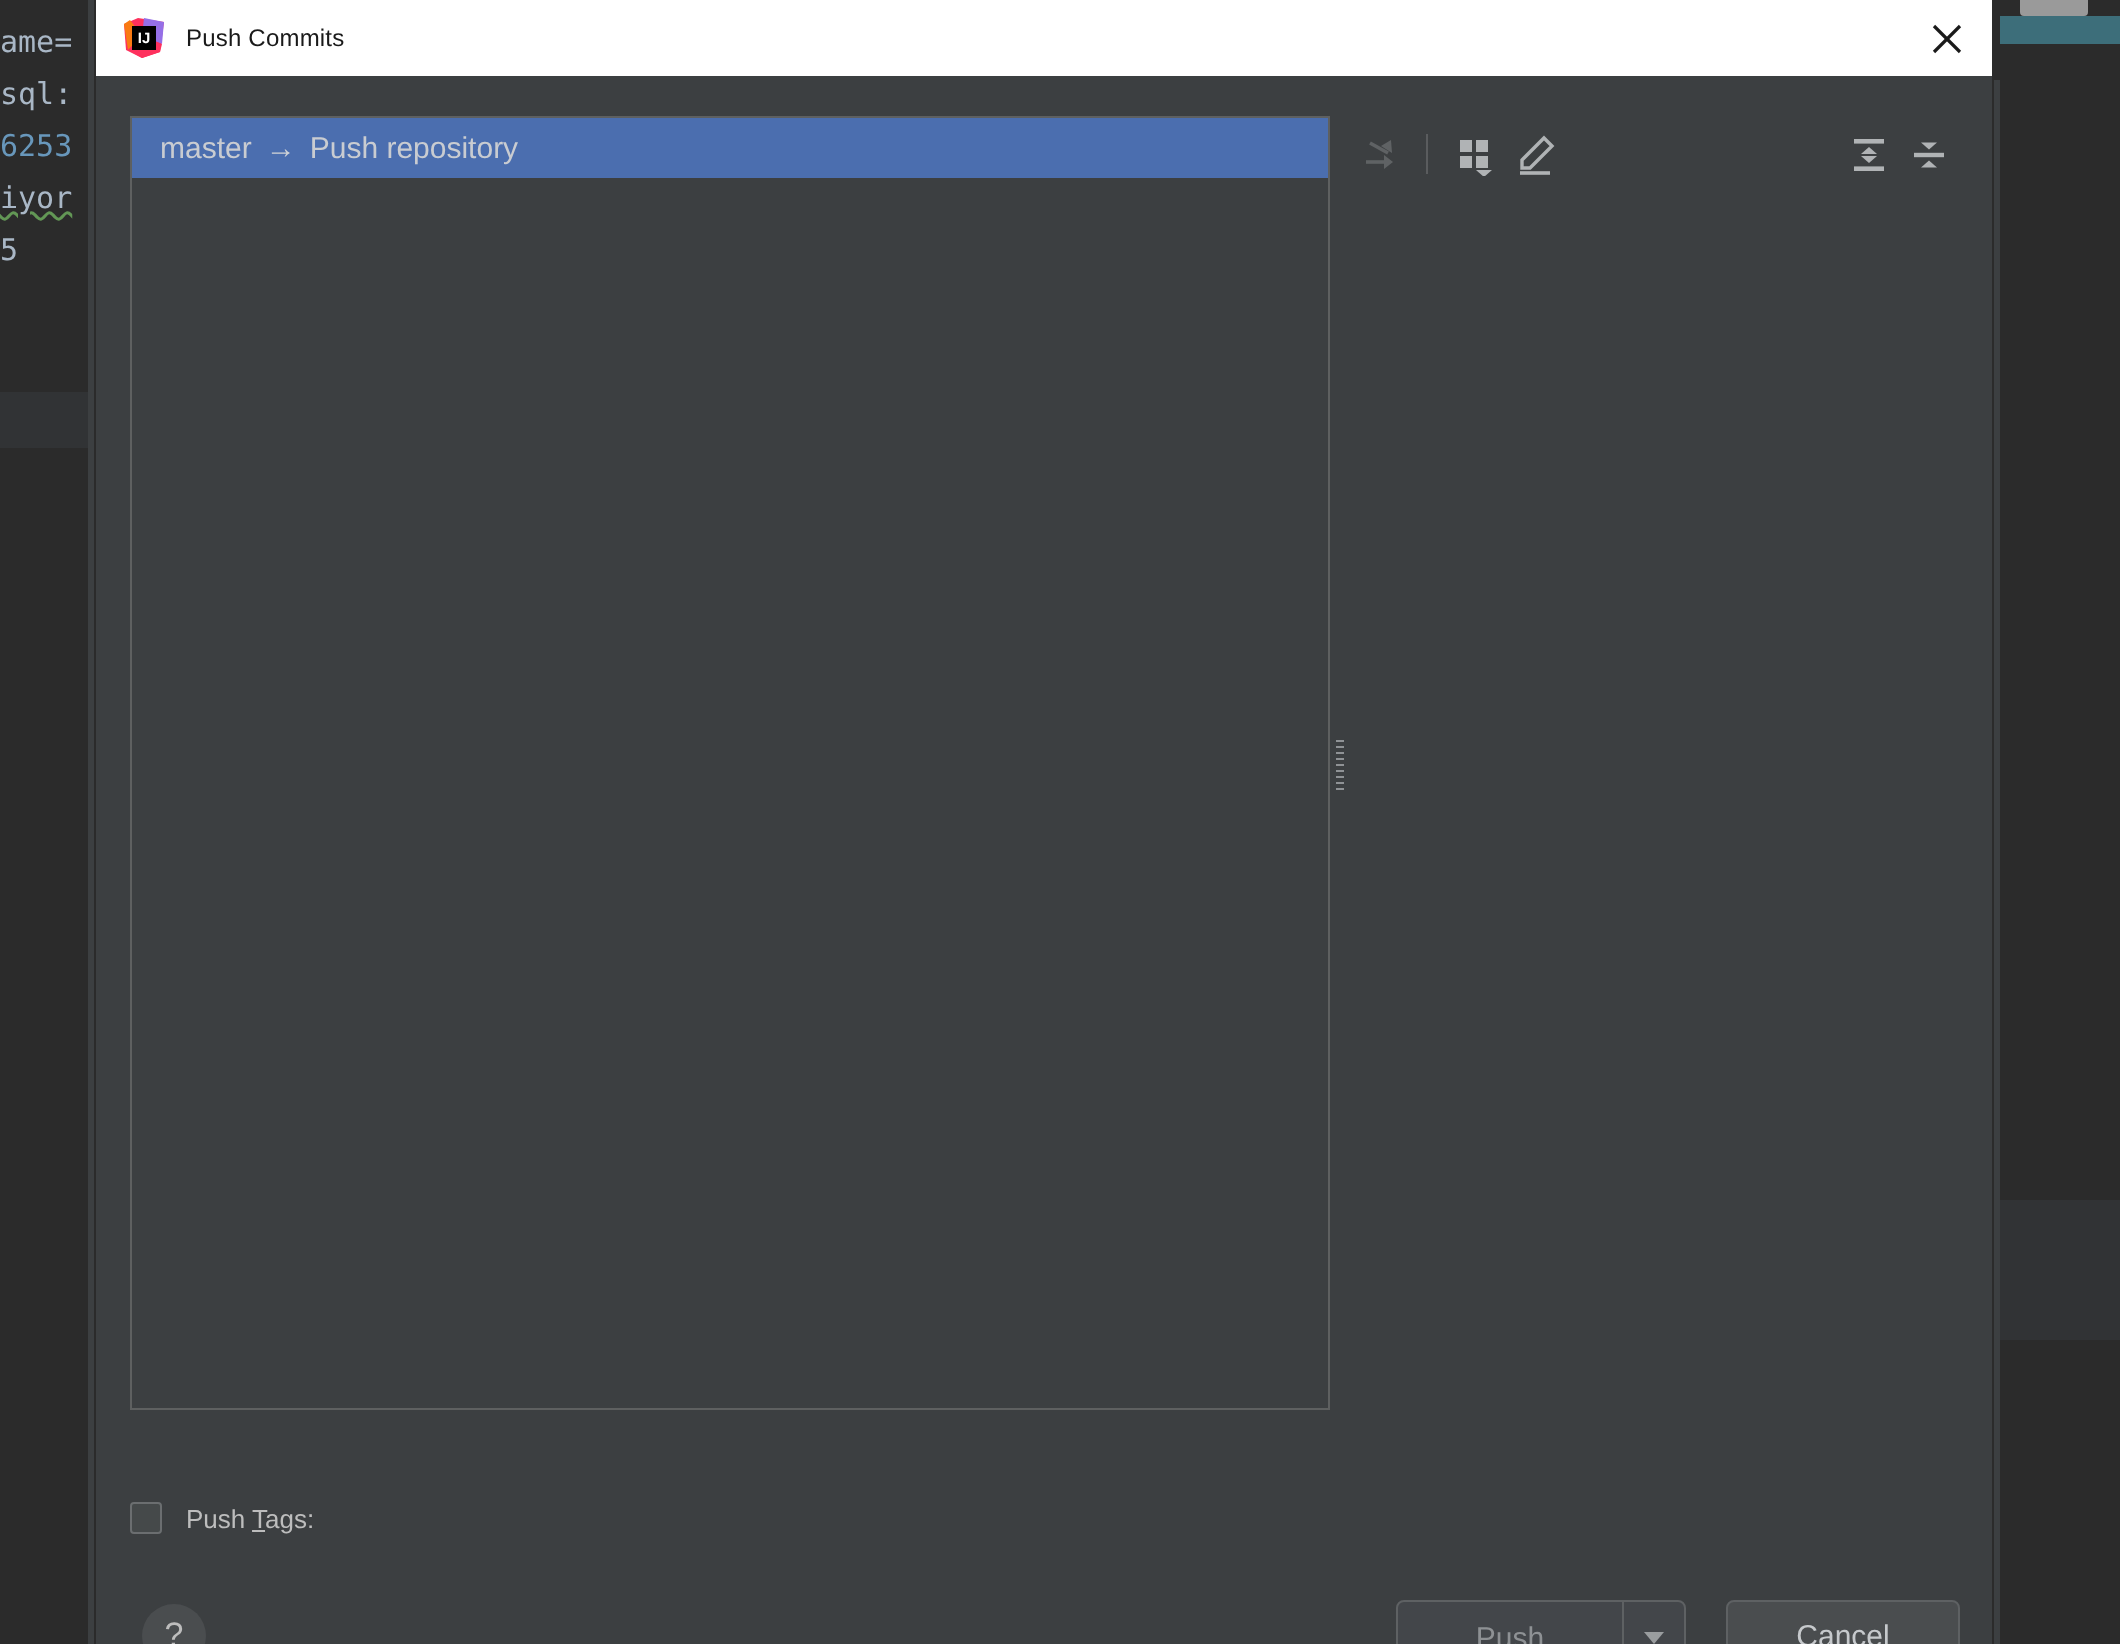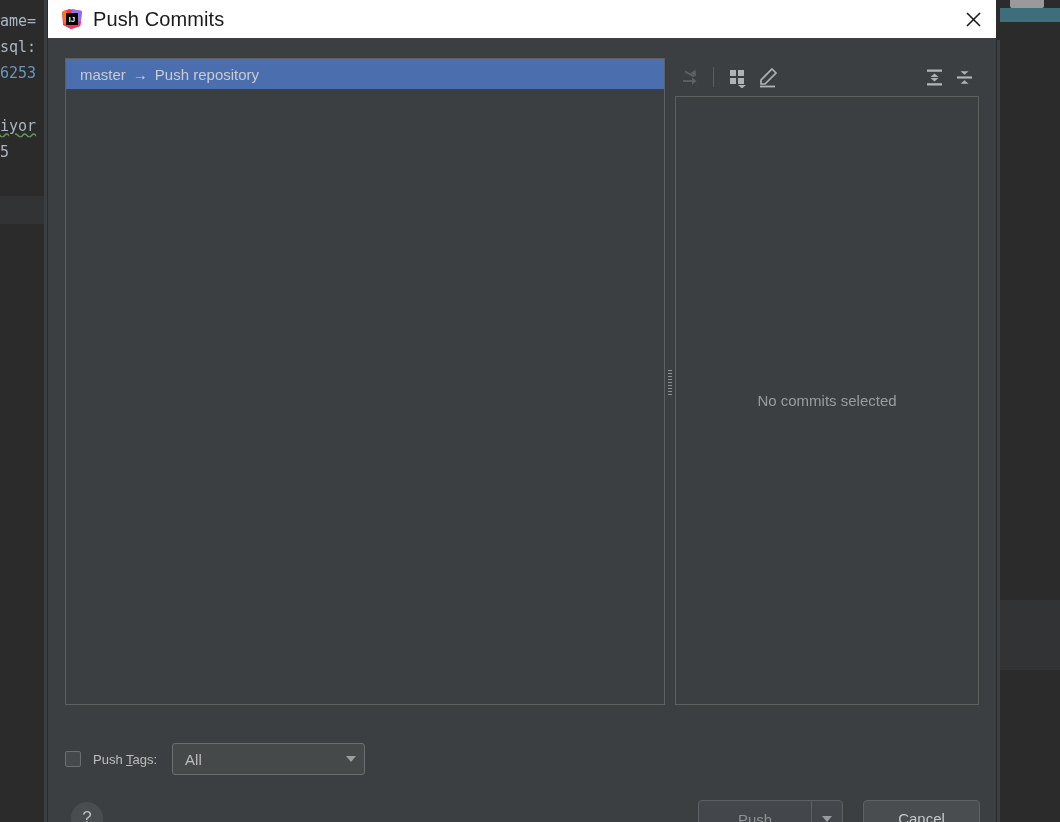--- a/index.html
+++ b/index.html
@@ -27,21 +27,21 @@
   }
   .bg-code-line {
     font-family: "DejaVu Sans Mono", monospace;
     font-size: 15px;
     line-height: 26px;
     white-space: pre;
     padding-left: 0px;
   }
   .c-ident  { color: #a9b7c6; }
   .c-num    { color: #6897bb; text-align: center; }
-  .c-warn   { color: #a9b7c6; text-decoration: underline wavy #629755; margin-top: 27px; }
+  .c-warn   { color: #a9b7c6; text-decoration: underline wavy #629755; }
 
   .bg-strip-a {
     position: absolute;
     left: 0; top: 196px; width: 48px; height: 28px;
     background: #313335;
   }
   .bg-strip-b {
     position: absolute;
     left: 0; top: 224px; width: 48px; height: 598px;
     background: #2b2b2b;
@@ -103,21 +103,21 @@
     box-sizing: border-box;
     position: relative;
   }
   #app-icon {
     width: 20px; height: 20px;
     margin-right: 11px;
     flex: 0 0 auto;
     position: relative;
   }
   #title-text {
-    font-size: 20px;
+    font-size: 12px;
     color: #1a1a1a;
     letter-spacing: .1px;
     font-family: "Liberation Sans", sans-serif;
   }
   #close-btn {
     position: absolute;
     right: 0; top: 0;
     width: 46px; height: 38px;
     display: flex; align-items: center; justify-content: center;
     cursor: pointer;
@@ -412,33 +412,26 @@
       <div class="tb-btn">
         <svg width="21" height="21" viewBox="0 0 21 21">
           <polygon points="10.5,7.8 14.5,4.3 6.5,4.3" fill="#b0b3b5"></polygon>
           <rect x="3" y="9.4" width="15" height="2.2" fill="#b0b3b5"></rect>
           <polygon points="10.5,13.2 14.5,16.7 6.5,16.7" fill="#b0b3b5"></polygon>
         </svg>
       </div>
 
     </div>
 
-    <div id="right-pane">
-      <div id="no-commits">No commits selected</div>
-    </div>
 
     <div id="pushtags-row">
       <div id="pushtags-check"></div>
       <div id="pushtags-label">
         <span>Push </span><u>T</u><span>ags:</span>
       </div>
-      <div id="tags-combo">
-        <span id="tags-combo-value">All</span>
-        <span class="tri-down"></span>
-      </div>
     </div>
 
     <div id="help-btn">?</div>
 
     <div id="push-split">
       <div id="push-btn">Push</div>
       <div id="push-arrow-btn">
         <span class="tri-down"></span>
       </div>
     </div>

